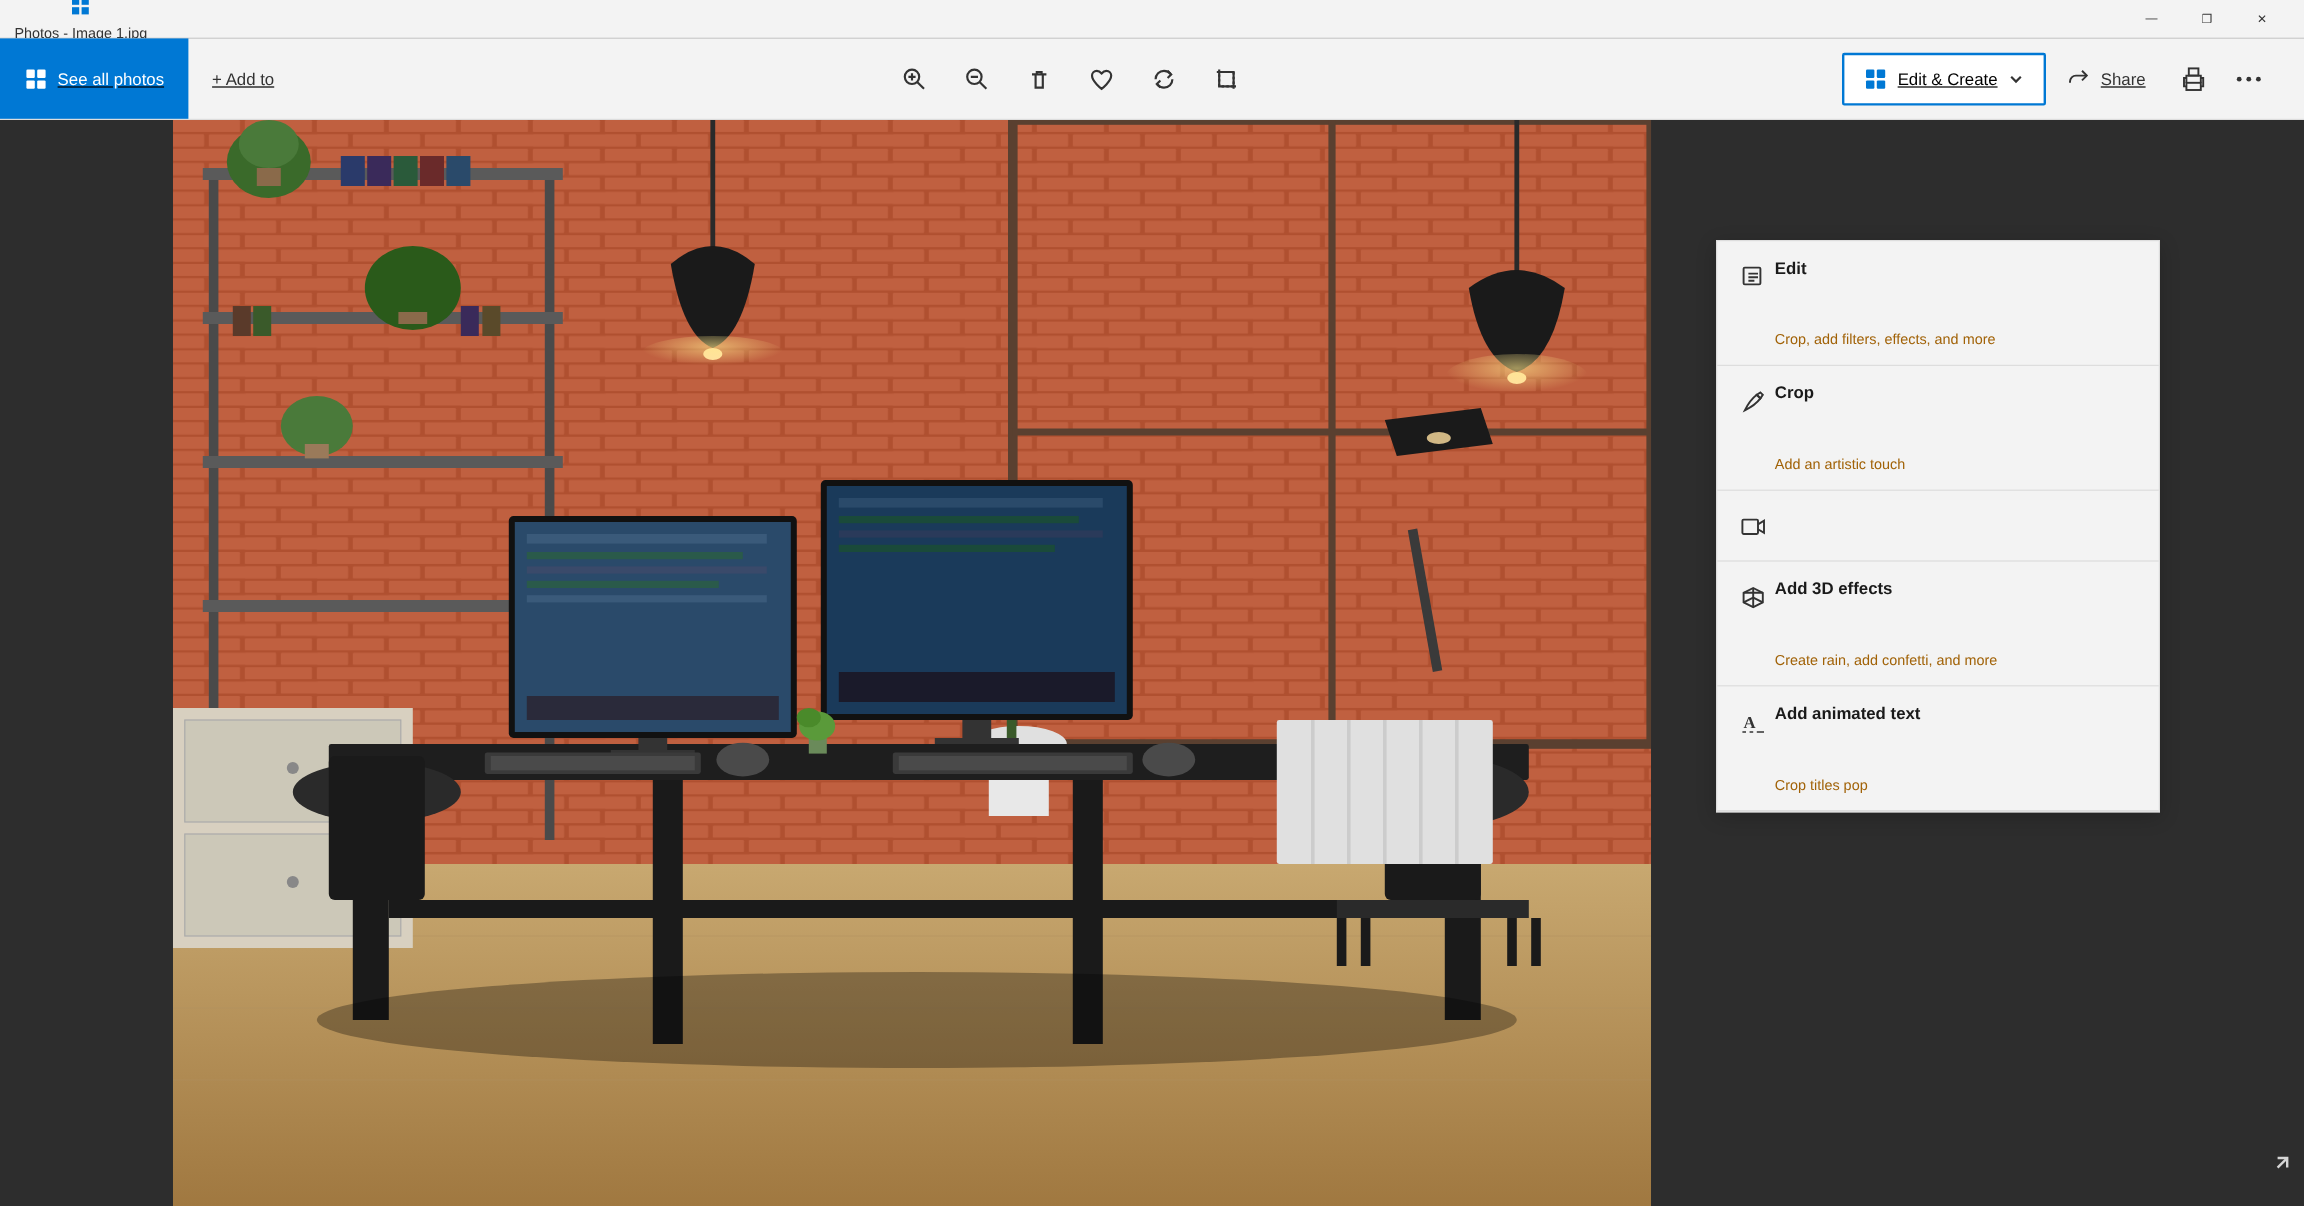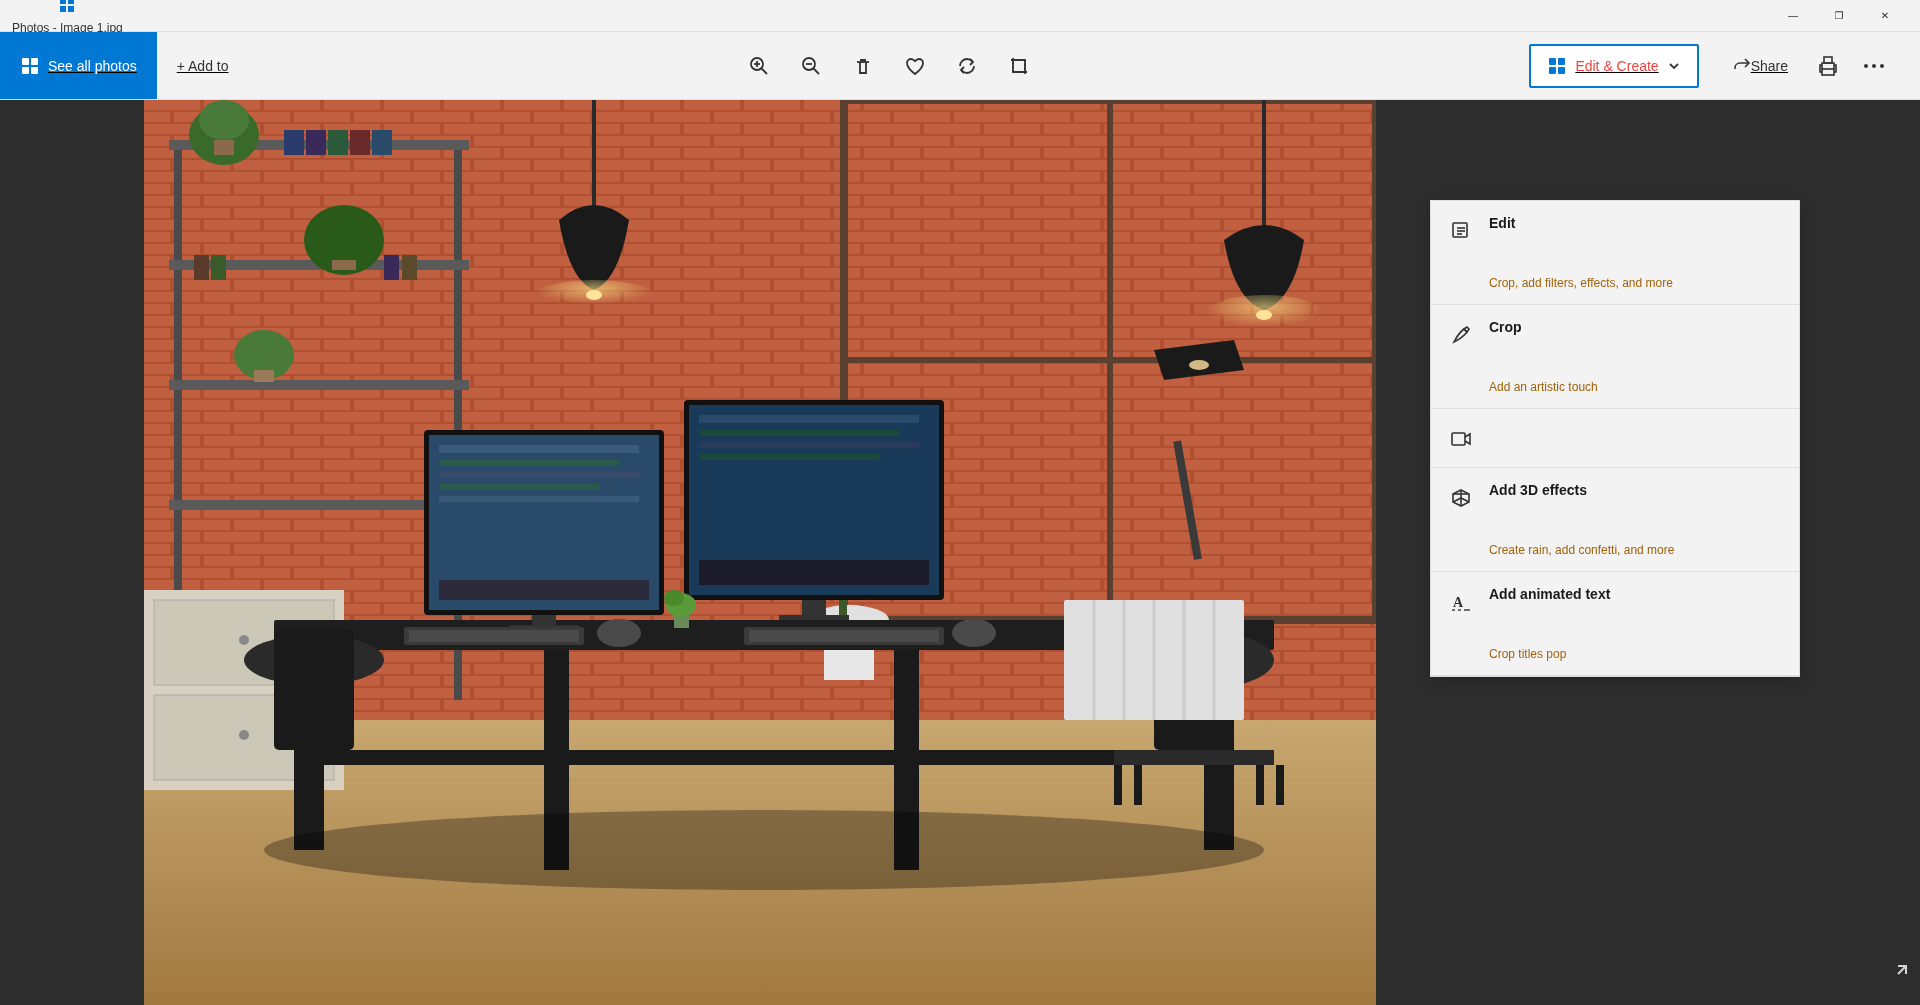--- a/index.html
+++ b/index.html
@@ -119,28 +119,28 @@
     .edit-create-btn {
       display: flex;
       align-items: center;
       gap: 8px;
       padding: 0 16px;
       height: 44px;
       background: white;
       border: 2px solid #0078d4;
       cursor: pointer;
       font-size: 14px;
-      color: #ef4444;
+      color: #000000;
       border-radius: 2px;
-      margin-right: 16px;
+      margin-right: 0;
     }
     .share-btn {
       display: flex;
       align-items: center;
-      gap: 0;
+      gap: 10px;
       padding: 0 16px;
       height: 44px;
       cursor: pointer;
       font-size: 14px;
       color: #333;
       border-radius: 2px;
     }
     .print-btn {
       width: 44px;
       height: 44px;
@@ -212,21 +212,21 @@
       background: #f3f3f3;
       border: 1px solid #ddd;
       box-shadow: 0 4px 16px rgba(0,0,0,0.2);
       z-index: 100;
     }
     .menu-item {
       display: flex;
       align-items: flex-start;
       padding: 14px 16px;
       cursor: pointer;
-      gap: 14px;
+      gap: 4px;
     }
     .menu-item.highlighted {
       background: white;
       border: 2px solid #0078d4;
     }
     .menu-item-icon {
       width: 28px;
       height: 28px;
       flex-shrink: 0;
       display: flex;

